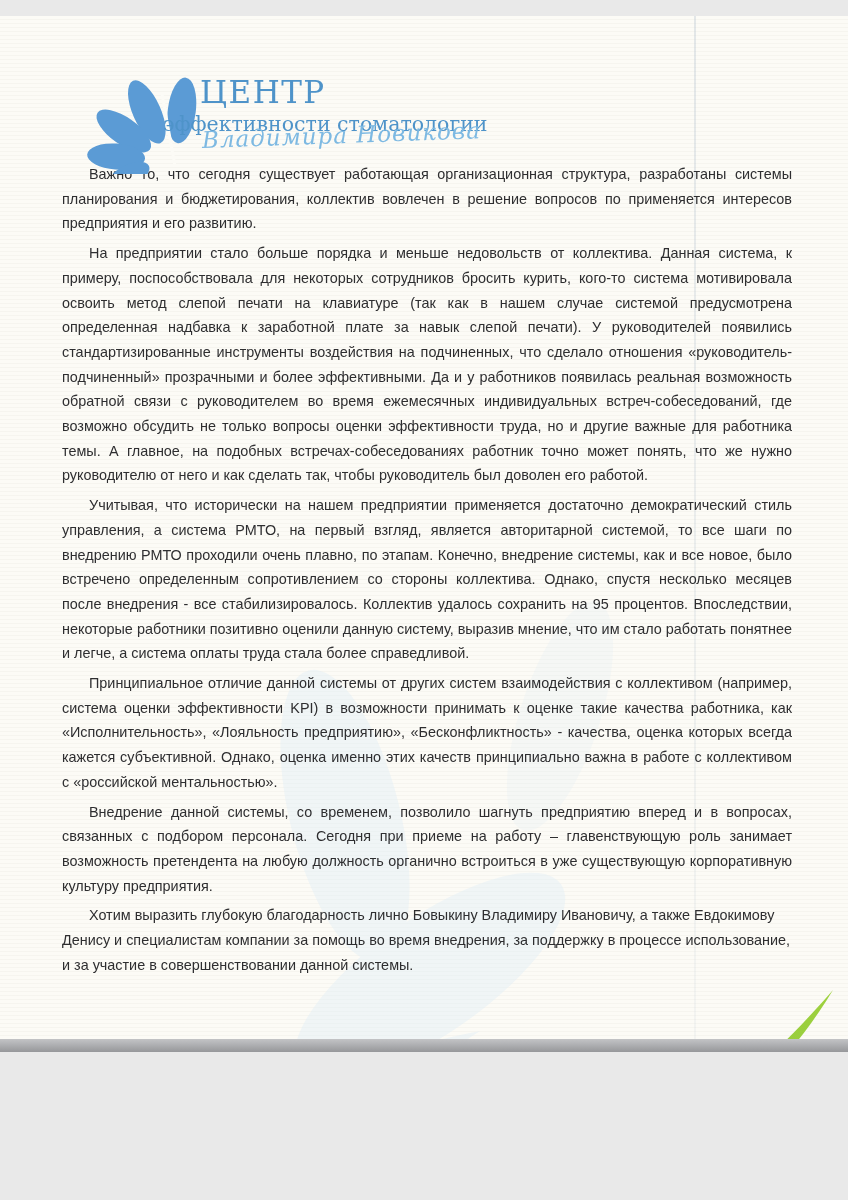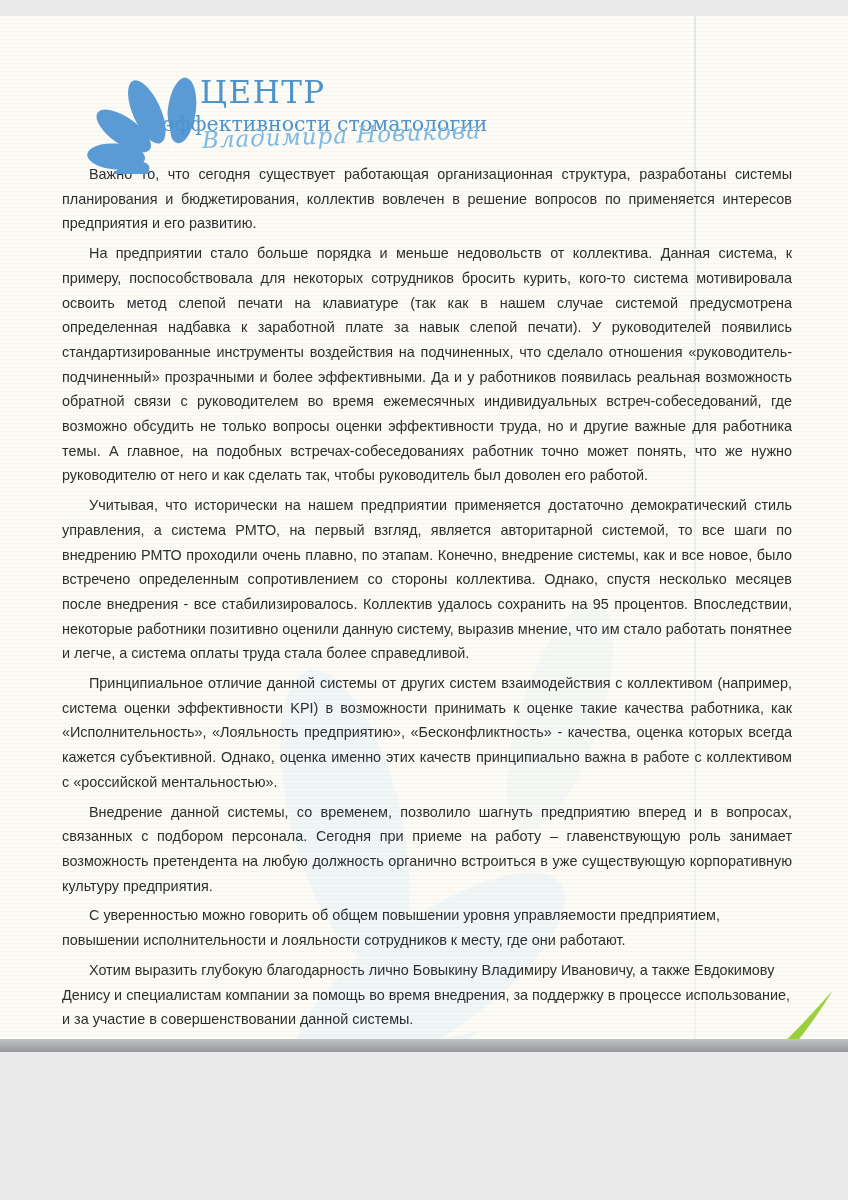--- a/index.html
+++ b/index.html
@@ -96,21 +96,20 @@
   <div class="brand-title">ЦЕНТР</div>
   <div class="brand-sub">эффективности стоматологии</div>
   <div class="brand-script">Владимира Новикова</div>
 
   <main class="letter-body">
     <p class="just">Важно то, что сегодня существует работающая организационная структура, разработаны системы планирования и бюджетирования, коллектив вовлечен в решение вопросов по применяется интересов предприятия и его развитию.</p>
     <p class="just">На предприятии стало больше порядка и меньше недовольств от коллектива. Данная система, к примеру, поспособствовала для некоторых сотрудников бросить курить, кого-то система мотивировала освоить метод слепой печати на клавиатуре (так как в нашем случае системой предусмотрена определенная надбавка к заработной плате за навык слепой печати). У руководителей появились стандартизированные инструменты воздействия на подчиненных, что сделало отношения «руководитель-подчиненный» прозрачными и более эффективными. Да и у работников появилась реальная возможность обратной связи с руководителем во время ежемесячных индивидуальных встреч-собеседований, где возможно обсудить не только вопросы оценки эффективности труда, но и другие важные для работника темы. А главное, на подобных встречах-собеседованиях работник точно может понять, что же нужно руководителю от него и как сделать так, чтобы руководитель был доволен его работой.</p>
     <p class="just">Учитывая, что исторически на нашем предприятии применяется достаточно демократический стиль управления, а система РМТО, на первый взгляд, является авторитарной системой, то все шаги по внедрению РМТО проходили очень плавно, по этапам. Конечно, внедрение системы, как и все новое, было встречено определенным сопротивлением со стороны коллектива. Однако, спустя несколько месяцев после внедрения - все стабилизировалось. Коллектив удалось сохранить на 95 процентов. Впоследствии, некоторые работники позитивно оценили данную систему, выразив мнение, что им стало работать понятнее и легче, а система оплаты труда стала более справедливой.</p>
     <p class="just">Принципиальное отличие данной системы от других систем взаимодействия с коллективом (например, система оценки эффективности KPI) в возможности принимать к оценке такие качества работника, как «Исполнительность», «Лояльность предприятию», «Бесконфликтность» - качества, оценка которых всегда кажется субъективной. Однако, оценка именно этих качеств принципиально важна в работе с коллективом с «российской ментальностью».</p>
     <p class="just">Внедрение данной системы, со временем, позволило шагнуть предприятию вперед и в вопросах, связанных с подбором персонала. Сегодня при приеме на работу – главенствующую роль занимает возможность претендента на любую должность органично встроиться в уже существующую корпоративную культуру предприятия.</p>
-    <p>С уверенностью можно говорить об общем повышении уровня управляемости предприятием, повышении исполнительности и лояльности сотрудников к месту, где они работают.</p>
     <p>Хотим выразить глубокую благодарность лично Бовыкину Владимиру Ивановичу, а также Евдокимову Денису и специалистам компании за помощь во время внедрения, за поддержку в процессе использование, и за участие в совершенствовании данной системы.</p>
   </main>
 
   <div class="sign-row">
     <span class="sign-title">Управляющий говорить</span>
     <span class="sign-name">М.А.Сергеева</span>
   </div>
   <svg class="signature-svg" width="215" height="78" viewBox="0 0 215 78">
     <g stroke="#3a5fb0" stroke-width="2.4" fill="none" stroke-linecap="round">
       <path d="M 62 12 C 46 4 32 12 39 24 C 45 33 55 28 53 38 C 50 53 30 64 23 74 Q 19 80 27 77 C 36 72 47 58 49 44"></path>

